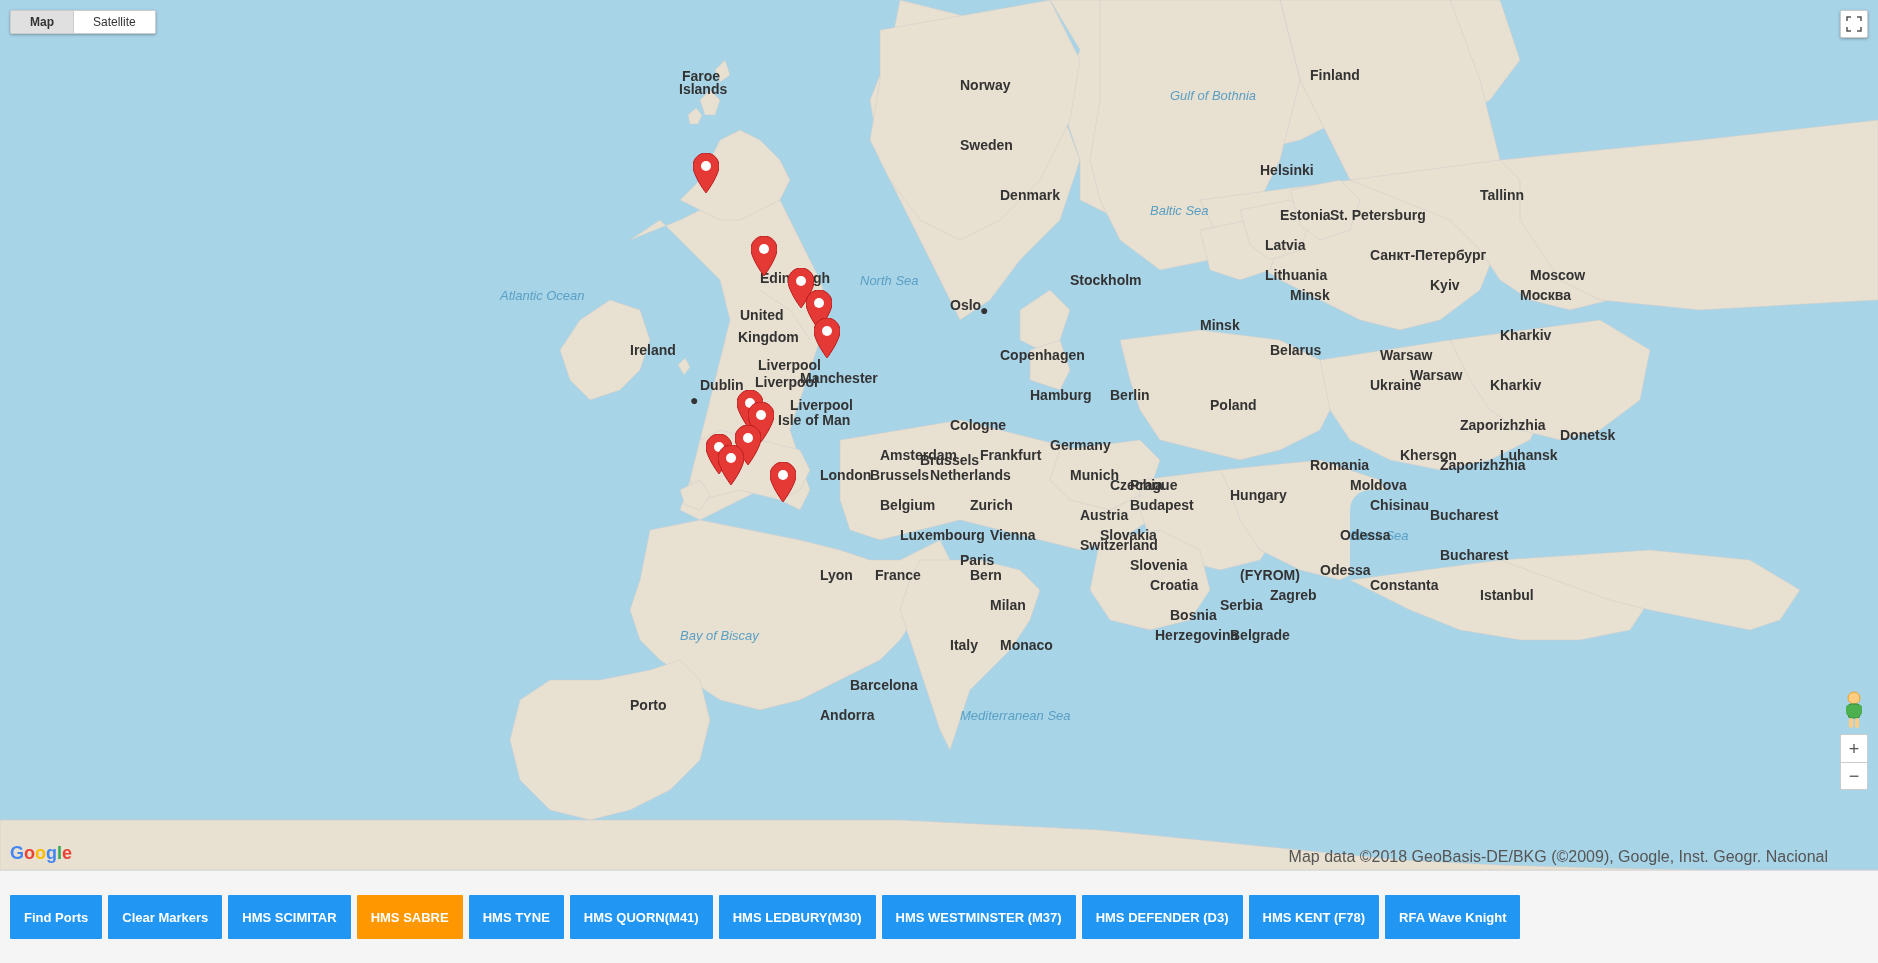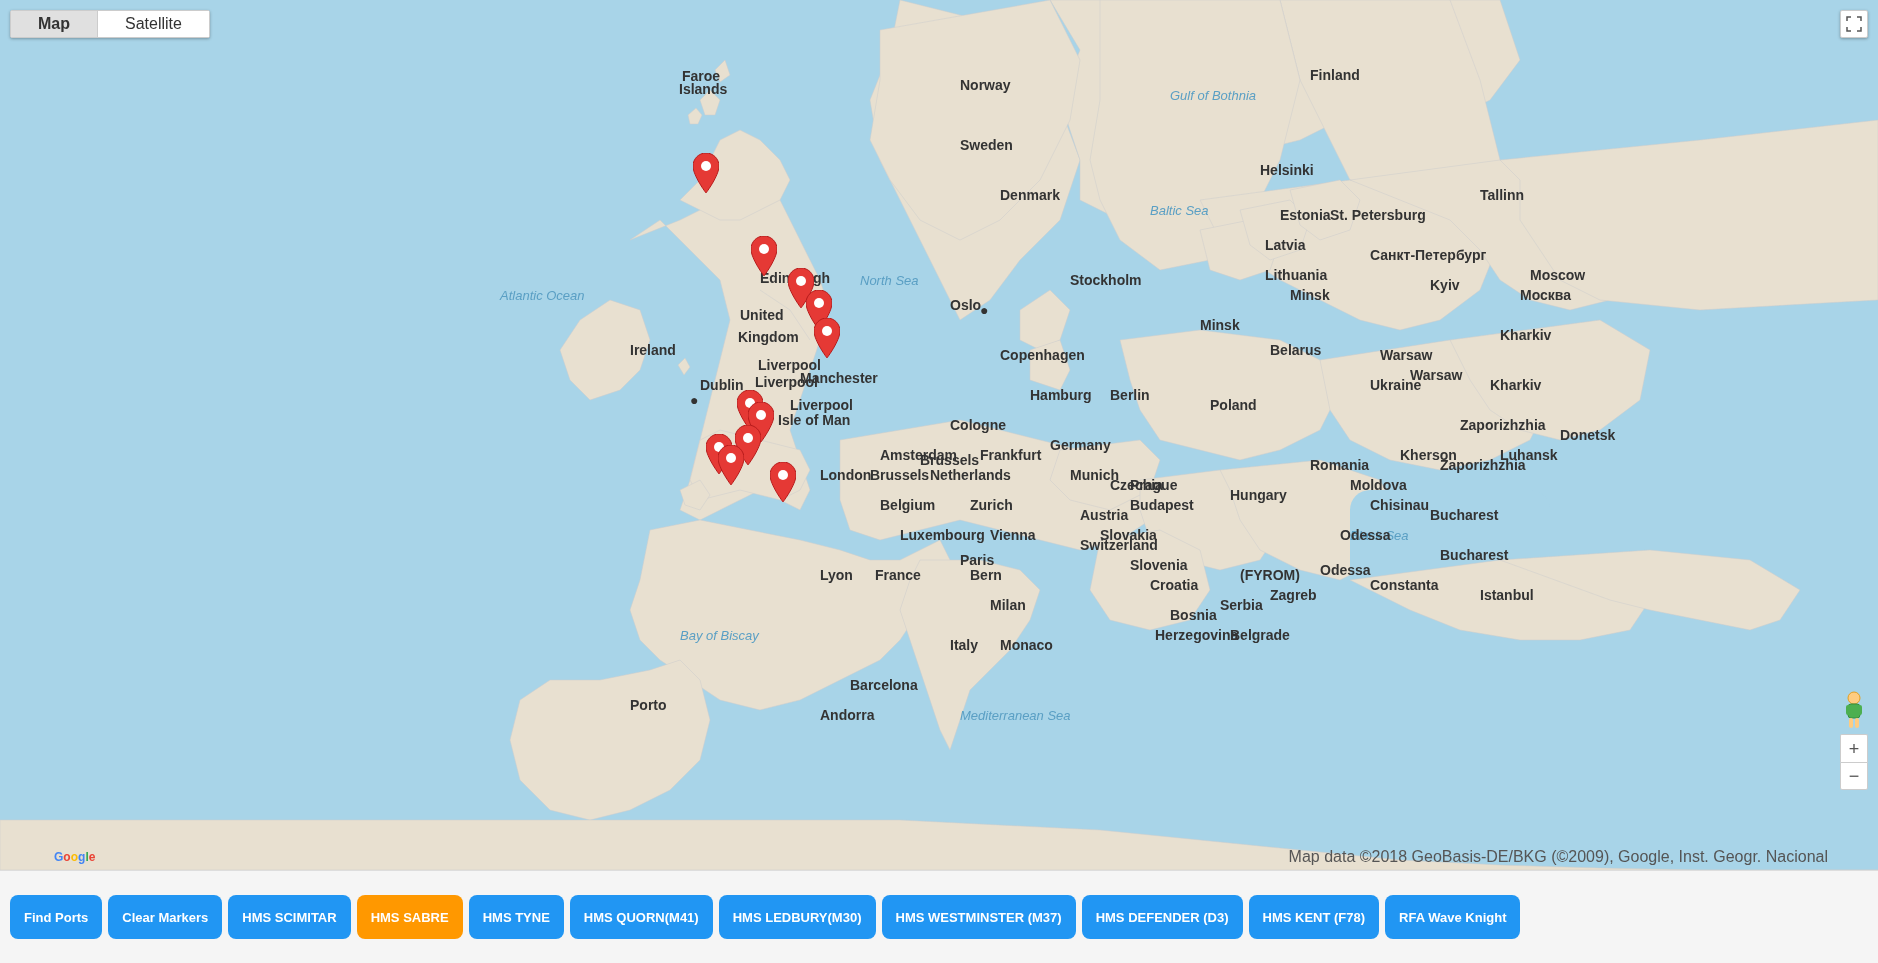--- a/index.html
+++ b/index.html
@@ -26,22 +26,22 @@
       position: absolute;
       top: 10px; left: 10px;
       background: white;
       border: 1px solid #ccc;
       border-radius: 2px;
       display: flex;
       z-index: 10;
       box-shadow: 0 1px 3px rgba(0,0,0,0.3);
     }
     .map-type-btn {
-      padding: 4px 27px;
-      font-size: 16px;
+      padding: 4px 19px;
+      font-size: 12px;
       cursor: pointer;
       background: white;
       border: none;
       color: #333;
     }
     .map-type-btn.active {
       background: #e0e0e0;
       font-weight: bold;
     }
     .map-type-btn:first-child { border-right: 1px solid #ccc; }
@@ -85,23 +85,22 @@
       width: 28px; height: 40px;
       z-index: 10;
       cursor: pointer;
     }
 
     
     #google-logo {
       position: absolute;
       bottom: 6px; left: 10px;
       z-index: 10;
-      font-size: 12px;
+      font-size: 18px;
       font-weight: bold;
-      margin-left: 44px;
     }
     #google-logo span:nth-child(1) { color: #4285F4; }
     #google-logo span:nth-child(2) { color: #EA4335; }
     #google-logo span:nth-child(3) { color: #FBBC05; }
     #google-logo span:nth-child(4) { color: #4285F4; }
     #google-logo span:nth-child(5) { color: #34A853; }
     #google-logo span:nth-child(6) { color: #EA4335; }
 
     
     #copyright {
@@ -124,21 +123,21 @@
       align-items: center;
       padding: 0 10px;
       gap: 6px;
       overflow: hidden;
     }
 
     .nav-btn {
       height: 44px;
       padding: 0 14px;
       border: none;
-      border-radius: 8px;
+      border-radius: 1px;
       font-size: 13px;
       font-weight: bold;
       cursor: pointer;
       white-space: nowrap;
       color: white;
     }
 
     .btn-blue { background: #2196F3; }
     .btn-orange { background: #FF9800; }
 

